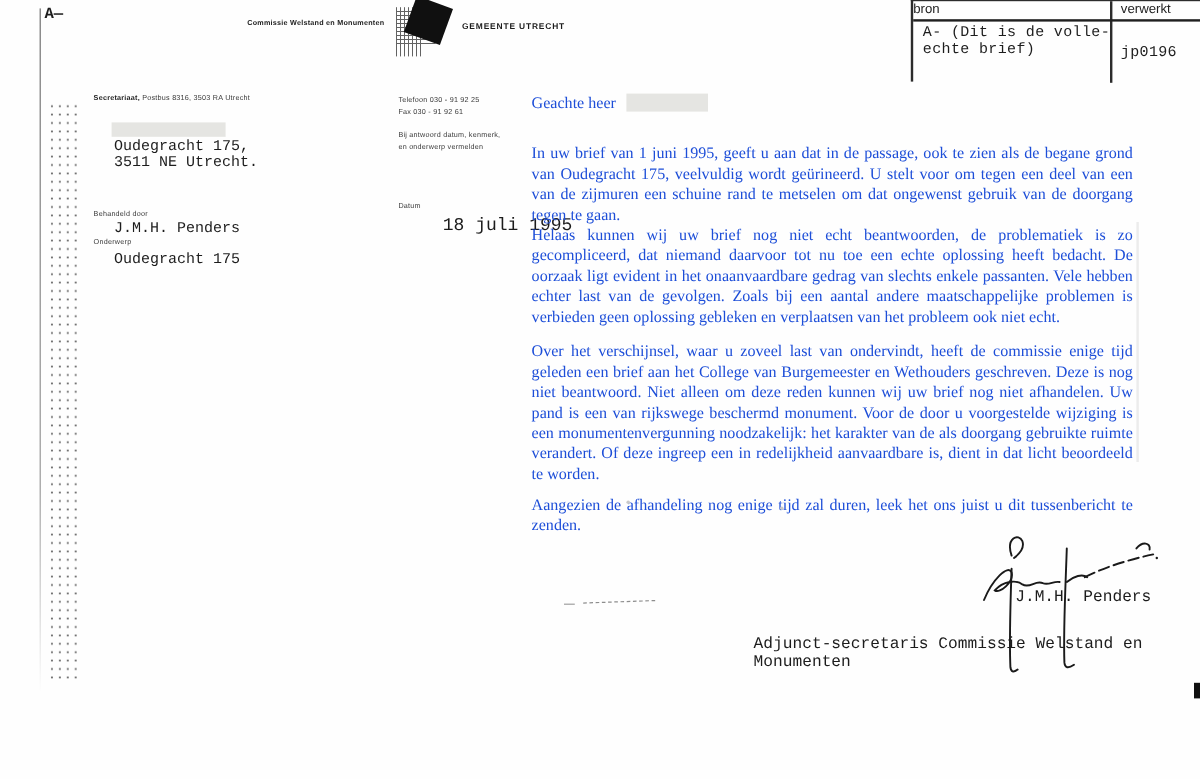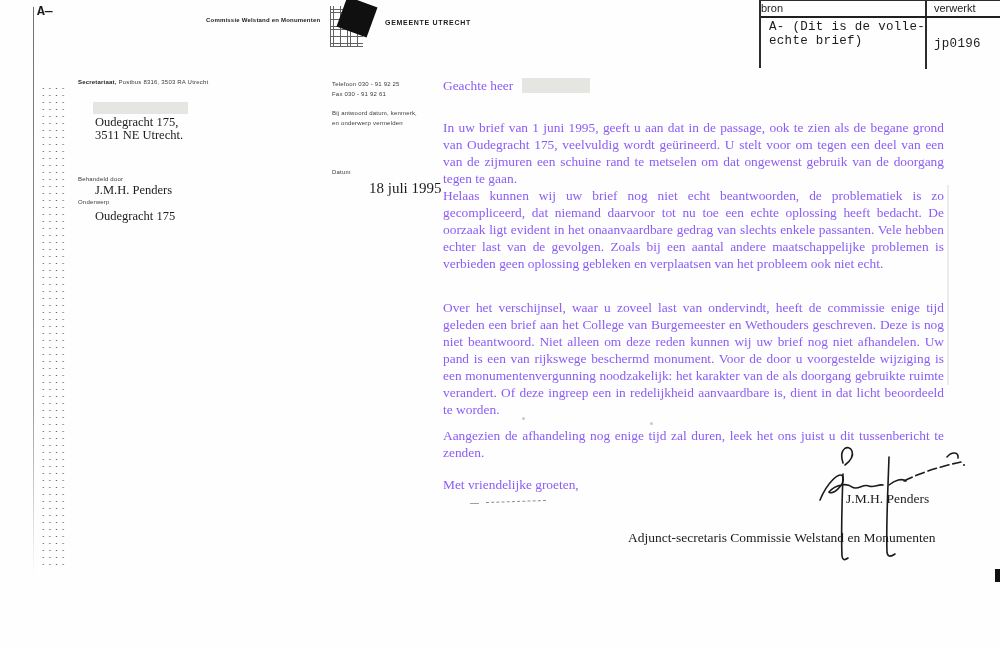--- a/index.html
+++ b/index.html
@@ -4,21 +4,21 @@
 <style>
   html,body{margin:0;padding:0;background:#d8d8d8;}
   #scan{
     position:relative; width:1000px; height:649px; background:#fefefe;
     overflow:hidden; font-family:"Liberation Serif", serif; color:#1c1c1c;
   }
   .abs{position:absolute;}
   .micro{font-family:"Liberation Sans",sans-serif; font-size:6px; color:#3a3a3a; letter-spacing:.2px;}
   .micro b{font-weight:700; color:#222;}
   .mono{font-family:"Liberation Mono","DejaVu Sans Mono",monospace; color:#1d1d1d;}
-  .serif{font-family:Liberation Serif, serif;}
+  .serif{font-family:Liberation Mono, monospace;}
   
   #left-hairline{left:33px; top:7px; width:1px; height:570px;
      background:linear-gradient(#6f6f6f,#9a9a9a 70%, rgba(160,160,160,0));}
   #halftone{left:40px; top:85px; width:26px; height:484px;
      background-image:radial-gradient(circle,#4f4f4f .7px, rgba(0,0,0,0) 1px);
      background-size:6.6px 7px; opacity:.85;}
   
   #committee{left:206px; top:17px; width:125px; font-weight:700; font-size:6px;}
   #logo-grid{left:330px; top:6px; width:33px; height:41px;
      background-image:repeating-linear-gradient(0deg,#3c3c3c 0 .6px, rgba(0,0,0,0) .6px 3.4px),
@@ -51,27 +51,27 @@
   #subject-label{left:78px; top:199px;}
   #subject{left:95px; top:209px; font-size:12.5px;}
   
   #phone{left:332px; top:81px;}
   #fax{left:332px; top:91px;}
   #reply1{left:332px; top:110px;}
   #reply2{left:332px; top:120px;}
   #date-label{left:332px; top:169px;}
   #date-value{left:369px; top:180px; font-size:15px;}
   
-  #letter{left:443px; top:76px; width:501px; font-size:13.4px; line-height:17px; color:#8b5cf6;}
+  #letter{left:443px; top:76px; width:501px; font-size:13.4px; line-height:17px; color:#1d4ed8;}
   #letter .p{text-align:justify;}
   #salutation{display:flex; align-items:center; height:18px;}
   #salutation .redact-inline{display:inline-block; width:68px; height:15px; margin-left:9px; background:#e5e5e2;}
   #para1a{margin-top:25px;}
   #para1b{margin-top:0;}
-  #para2{margin-top:27px;}
+  #para2{margin-top:12px;}
   #para3{margin-top:9px;}
   #closing{margin-top:15px;}
   
   #signature-svg{left:812px; top:440px;}
   #signer-name{left:846px; top:491px; font-size:13.5px;}
   #signer-title{left:628px; top:530px; font-size:13.5px;}
   #pencil-dash{left:486px; top:501px; width:60px; height:0; border-top:1.6px dashed #8d8d8d; transform:rotate(-2deg);}
   #pencil-dash2{left:470px; top:503px; width:9px; height:0; border-top:1.6px solid #a0a0a0;}
   
   #edge-tick{left:995px; top:569px; width:5px; height:13px; background:#101010;}
@@ -121,21 +121,20 @@
 
   <div id="letter" class="abs">
     <div id="salutation">
       <span>Geachte heer</span>
       <span class="redact-inline"></span>
     </div>
     <div id="para1a" class="p">In uw brief van 1 juni 1995, geeft u aan dat in de passage, ook te zien als de begane grond van Oudegracht 175, veelvuldig wordt geürineerd. U stelt voor om tegen een deel van een van de zijmuren een schuine rand te metselen om dat ongewenst gebruik van de doorgang tegen te gaan.</div>
     <div id="para1b" class="p">Helaas kunnen wij uw brief nog niet echt beantwoorden, de problematiek is zo gecompliceerd, dat niemand daarvoor tot nu toe een echte oplossing heeft bedacht. De oorzaak ligt evident in het onaanvaardbare gedrag van slechts enkele passanten. Vele hebben echter last van de gevolgen. Zoals bij een aantal andere maatschappelijke problemen is verbieden geen oplossing gebleken en verplaatsen van het probleem ook niet echt.</div>
     <div id="para2" class="p">Over het verschijnsel, waar u zoveel last van ondervindt, heeft de commissie enige tijd geleden een brief aan het College van Burgemeester en Wethouders geschreven. Deze is nog niet beantwoord. Niet alleen om deze reden kunnen wij uw brief nog niet afhandelen. Uw pand is een van rijkswege beschermd monument. Voor de door u voorgestelde wijziging is een monumentenvergunning noodzakelijk: het karakter van de als doorgang gebruikte ruimte verandert. Of deze ingreep een in redelijkheid aanvaardbare is, dient in dat licht beoordeeld te worden.</div>
     <div id="para3" class="p">Aangezien de afhandeling nog enige tijd zal duren, leek het ons juist u dit tussenbericht te zenden.</div>
-    <div id="closing">Met vriendelijke groeten,</div>
   </div>
 
   <svg id="signature-svg" class="abs" width="165" height="130" viewBox="0 0 165 130">
     <g fill="none" stroke="#1a1a1a" stroke-width="1.6" stroke-linecap="round">
       <path d="M31,23 C26,8 37,4 40,11 C42,17 37,22 33,25"></path>
       <path d="M8,60 C15,43 28,30 31,37 C33,45 21,55 17,52 C24,44 35,43 40,47 C46,51 51,43 57,46 C62,48 66,44 71,45"></path>
       <path d="M31,34 C30,62 29,92 30,116 Q30.7,122 36,118"></path>
       <path d="M77,17 C76,48 74,84 75,112 Q75.6,119 83,114"></path>
       <path d="M77,45 C83,40 90,38 94,41"></path>
       <path d="M92,41 C108,33 126,27 149,22" stroke-dasharray="9 4"></path>

